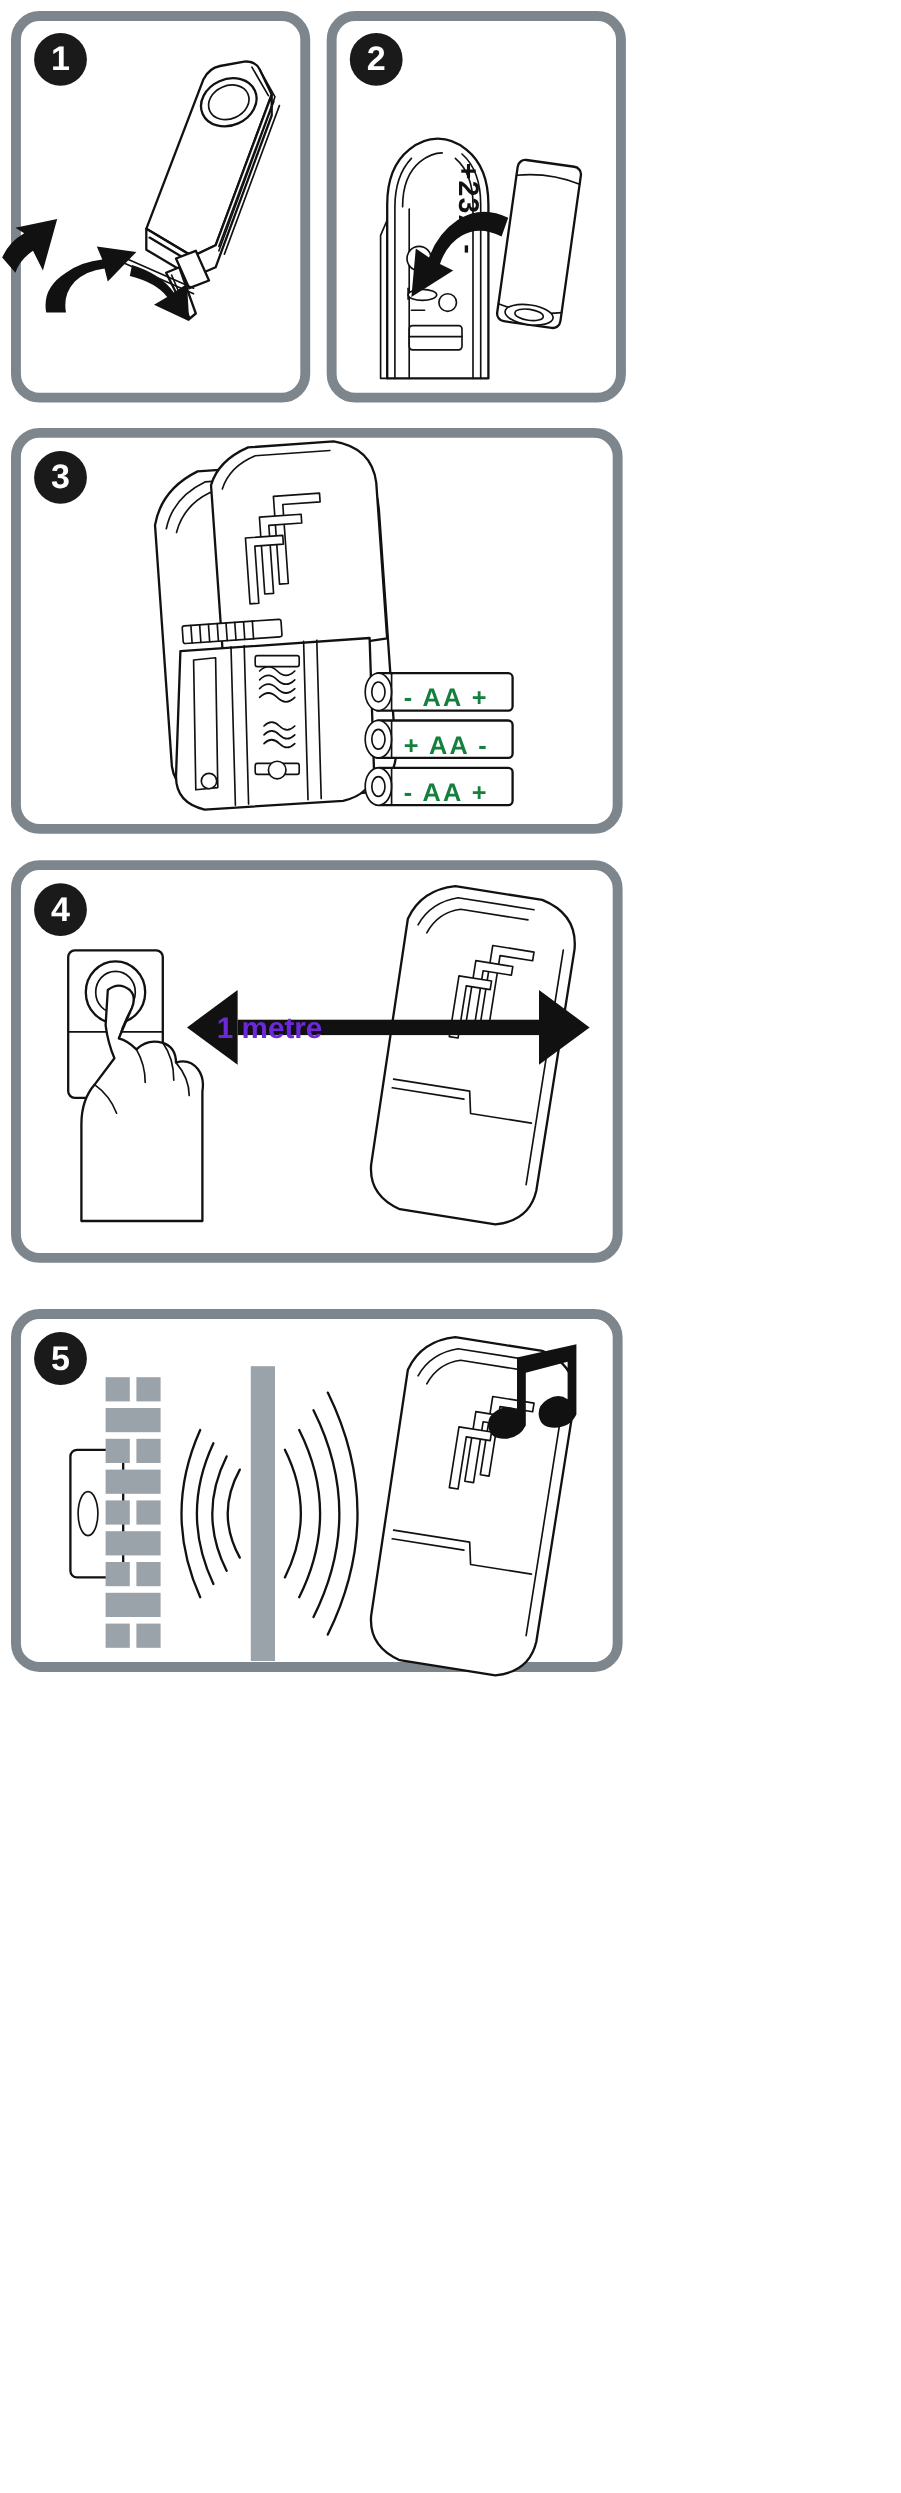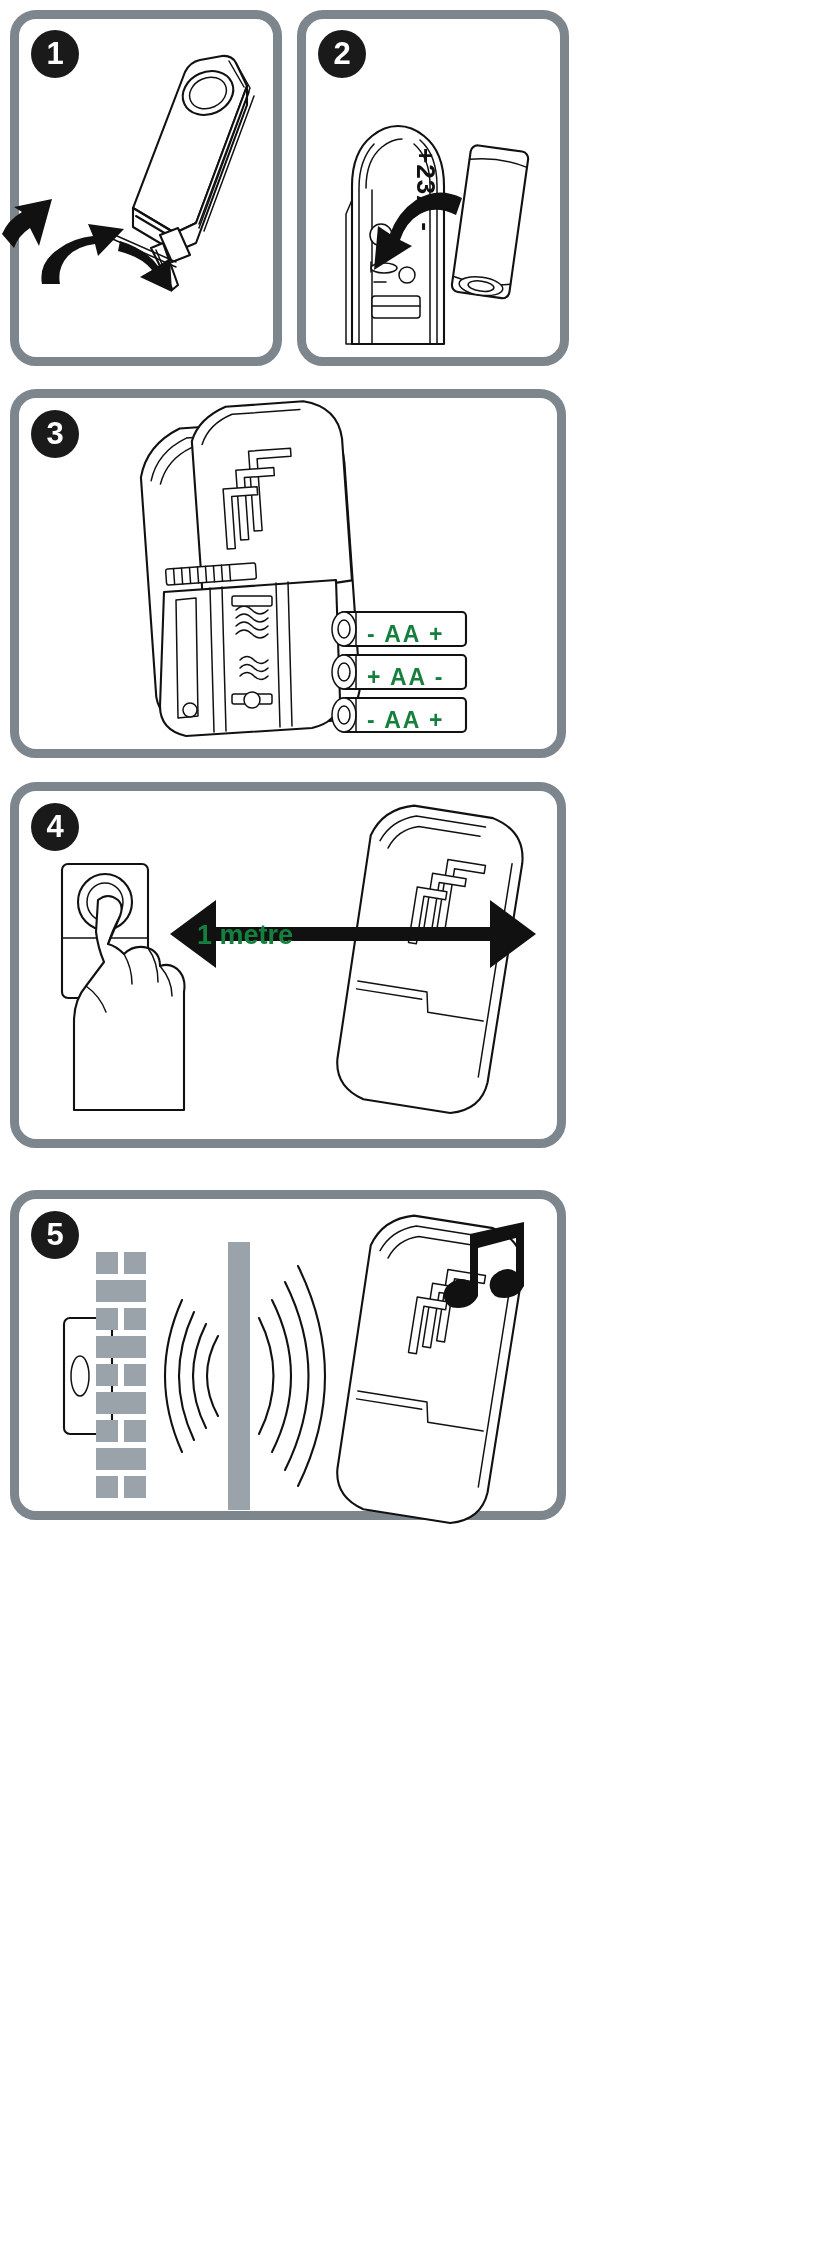--- a/index.html
+++ b/index.html
@@ -79,21 +79,21 @@
     z-index:35;
     white-space:nowrap;
     font-family:"Liberation Sans", sans-serif;
   }
 
   .metre{
     position:absolute;
     left:197px; top:920px;
     font-size:27px;
     font-weight:bold;
-    color:#15803d;
+    color:#6d28d9;
     z-index:35;
     white-space:nowrap;
     font-family:"Liberation Sans", sans-serif;
   }
 </style>
 </head>
 <body>
 
 <div class="sheet">
 

